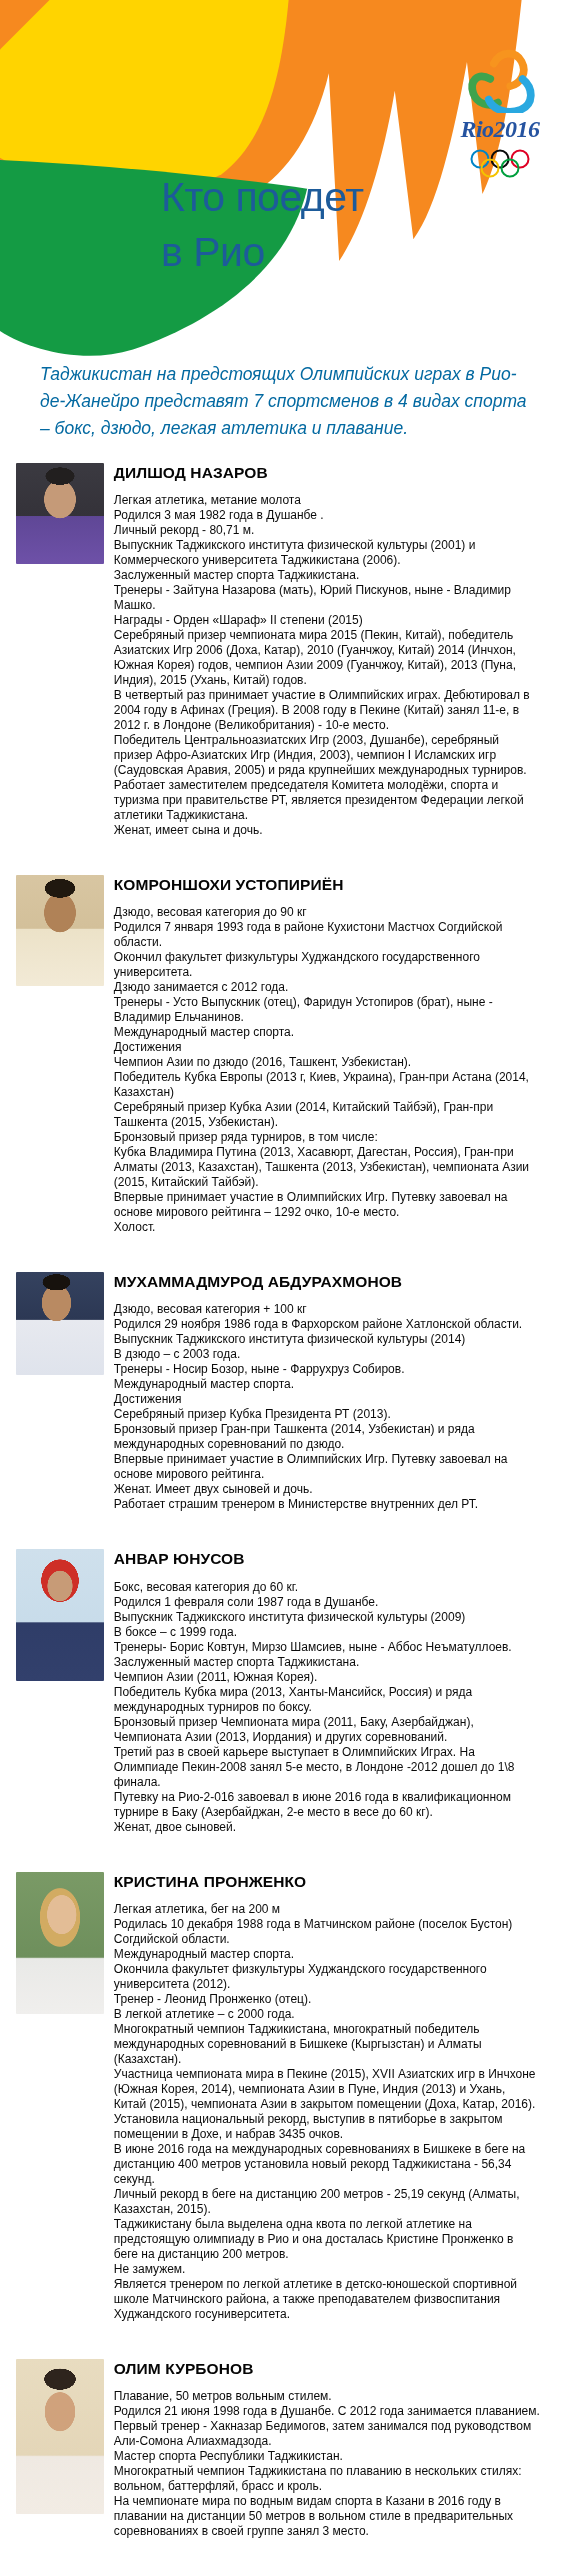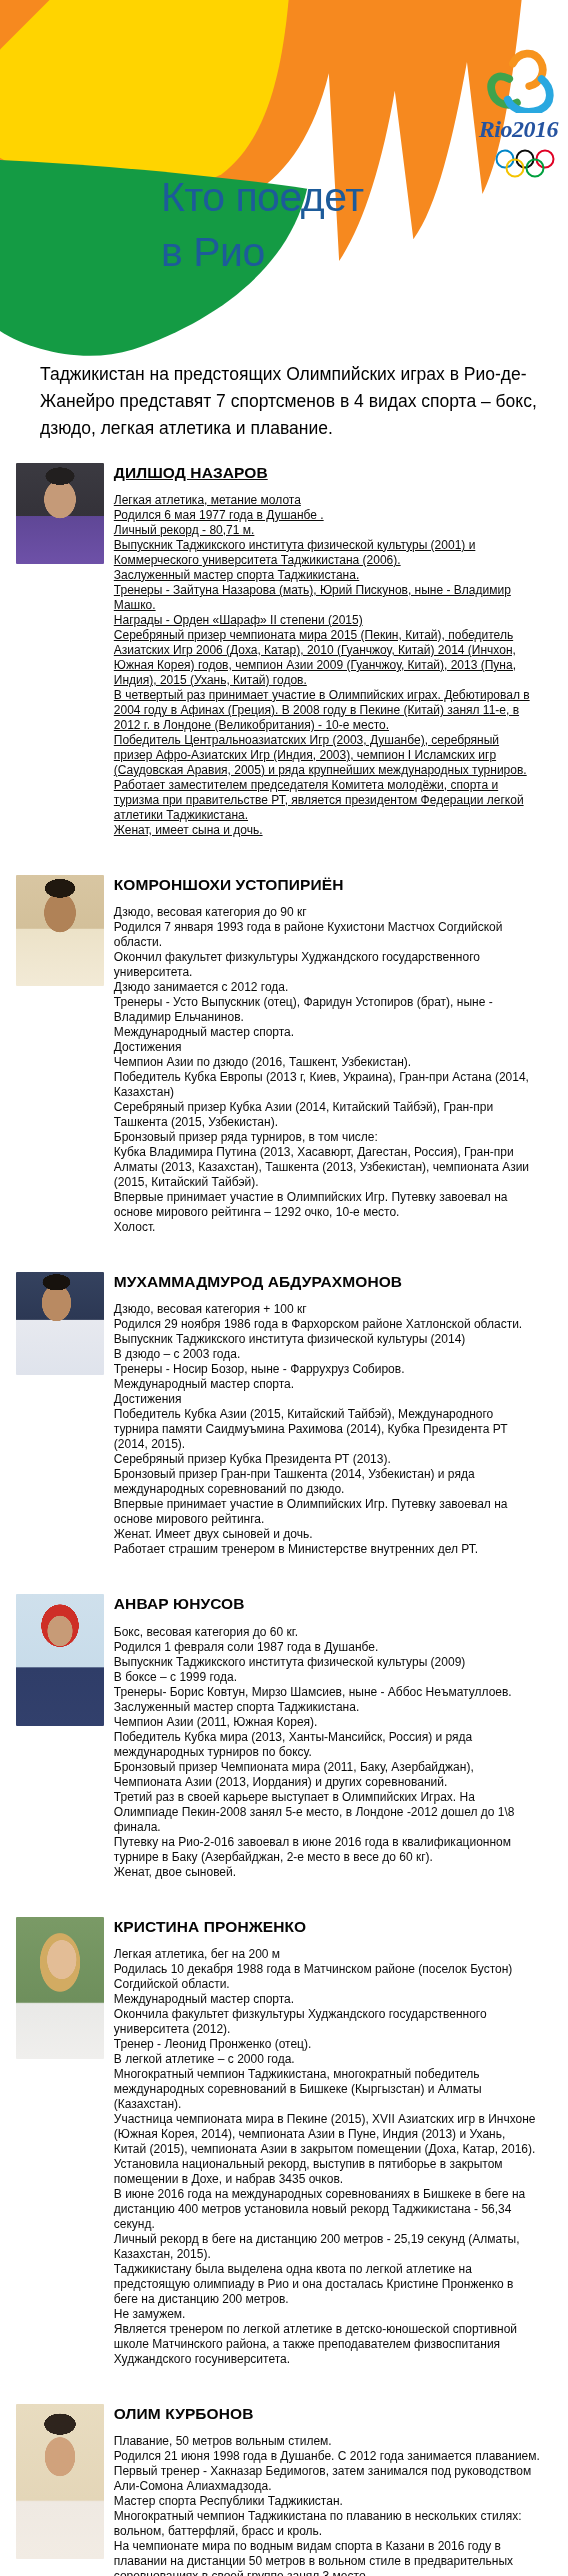--- a/index.html
+++ b/index.html
@@ -9,47 +9,48 @@
     width: 569px;
     height: 3360px;
     margin: 0 auto;
     background: #ffffff;
     overflow: hidden;
     font-family: "Liberation Sans", "DejaVu Sans", sans-serif;
     color: #0b0b0b;
   }
   
   .header-art { position:absolute; top:0; left:0; width:569px; height:361px; }
-  .rio-logo { position:absolute; top:47px; left:442px; width:116px; text-align:right; }
+  .rio-logo { position:absolute; top:47px; left:442px; width:116px; text-align:center; }
   .rio-wordmark {
     font-family: "Liberation Serif", serif;
     font-style: italic; font-weight: bold;
     font-size: 24px; color:#2553A0; letter-spacing:-0.5px;
     margin-top: 1px;
   }
   .rings { margin-top: 5.2px; }
   .page-title {
     position:absolute; left:161px; top:170px;
     font-size:41px; font-weight:normal; color:#1d5b9a;
     line-height:55px; letter-spacing:-0.5px;
   }
   
   .intro {
     position:relative;
     margin: 361px 31px 0 40px;
-    font-size: 17.5px; line-height: 27px; color:#000000;
+    font-style: italic;
+    font-size: 17.5px; line-height: 27px; color:#0369a1;
     max-width: 505px;
   }
   
   .athletes { position:relative; }
   .athlete-section {
     display:flex; align-items:flex-start; gap:10.3px;
     margin: 37px 29px 0 15.5px;
   }
-  .athlete-section:first-child { margin-top: 20.6px; text-decoration: underline; }
+  .athlete-section:first-child { margin-top: 20.6px; }
   .photo { flex:0 0 88px; width:88px; border-radius:1px; }
   .p1 { height:101px; background:
     radial-gradient(24px 14.4px at 50% 13%, #221f1f 60%, transparent 61%),
     radial-gradient(26px 31px at 50% 36%, #c59a78 60%, transparent 62%),
     linear-gradient(180deg, #3b3a41 0%, #343239 52%, #5f4796 53%, #6e51a8 100%); }
   .p2 { height:111px; background:
     radial-gradient(25px 15.5px at 50% 12%, #20180f 60%, transparent 61%),
     radial-gradient(26px 32px at 50% 34%, #b08257 60%, transparent 62%),
     linear-gradient(180deg, #d8c6a2 0%, #d3c09a 48%, #ece2c8 49%, #f2ead6 100%); }
   .p3 { height:103px; background:
@@ -108,21 +109,21 @@
   </h1>
 
   <p class="intro">Таджикистан на предстоящих Олимпийских играх в Рио-де-Жанейро представят 7 спортсменов в 4 видах спорта – бокс, дзюдо, легкая атлетика и плавание.</p>
 
   <div class="athletes">
       <section class="athlete-section">
         <div class="photo p1"></div>
         <div class="athlete-text">
           <h2 class="athlete-name">ДИЛШОД НАЗАРОВ</h2>
           <p>Легкая атлетика, метание молота</p>
-          <p>Родился 6 мая 1977 года в Душанбе .</p>
+          <p>Родился 3 мая 1982 года в Душанбе .</p>
           <p>Личный рекорд - 80,71 м.</p>
           <p>Выпускник Таджикского института физической культуры (2001) и Коммерческого университета Таджикистана (2006).</p>
           <p>Заслуженный мастер спорта Таджикистана.</p>
           <p>Тренеры - Зайтуна Назарова (мать), Юрий Пискунов, ныне - Владимир Машко.</p>
           <p>Награды - Орден «Шараф» II степени (2015)</p>
           <p>Серебряный призер чемпионата мира 2015 (Пекин, Китай), победитель Азиатских Игр 2006 (Доха, Катар), 2010 (Гуанчжоу, Китай) 2014 (Инчхон, Южная Корея) годов, чемпион Азии 2009 (Гуанчжоу, Китай), 2013 (Пуна, Индия), 2015 (Ухань, Китай) годов.</p>
           <p>В четвертый раз принимает участие в Олимпийских играх. Дебютировал в 2004 году в Афинах (Греция). В 2008 году в Пекине (Китай) занял 11-е, в 2012 г. в Лондоне (Великобритания) - 10-е место.</p>
           <p>Победитель Центральноазиатских Игр (2003, Душанбе), серебряный призер Афро-Азиатских Игр (Индия, 2003), чемпион I Исламских игр (Саудовская Аравия, 2005) и ряда крупнейших международных турниров.</p>
           <p>Работает заместителем председателя Комитета молодёжи, спорта и туризма при правительстве РТ, является президентом Федерации легкой атлетики Таджикистана.</p>
           <p>Женат, имеет сына и дочь.</p>
@@ -152,21 +153,20 @@
         <div class="photo p3"></div>
         <div class="athlete-text">
           <h2 class="athlete-name">МУХАММАДМУРОД АБДУРАХМОНОВ</h2>
           <p>Дзюдо, весовая категория + 100 кг</p>
           <p>Родился 29 ноября 1986 года в Фархорском районе Хатлонской области.</p>
           <p>Выпускник Таджикского института физической культуры (2014)</p>
           <p>В дзюдо – с 2003 года.</p>
           <p>Тренеры - Носир Бозор, ныне - Фаррухруз Собиров.</p>
           <p>Международный мастер спорта.</p>
           <p>Достижения</p>
-          <p>Победитель Кубка Азии (2015, Китайский Тайбэй), Международного турнира памяти Саидмуъмина Рахимова (2014), Кубка Президента РТ (2014, 2015).</p>
           <p>Серебряный призер Кубка Президента РТ (2013).</p>
           <p>Бронзовый призер Гран-при Ташкента (2014, Узбекистан) и ряда международных соревнований по дзюдо.</p>
           <p>Впервые принимает участие в Олимпийских Игр. Путевку завоевал на основе мирового рейтинга.</p>
           <p>Женат. Имеет двух сыновей и дочь.</p>
           <p>Работает страшим тренером в Министерстве внутренних дел РТ.</p>
         </div>
       </section>
       <section class="athlete-section">
         <div class="photo p4"></div>
         <div class="athlete-text">

